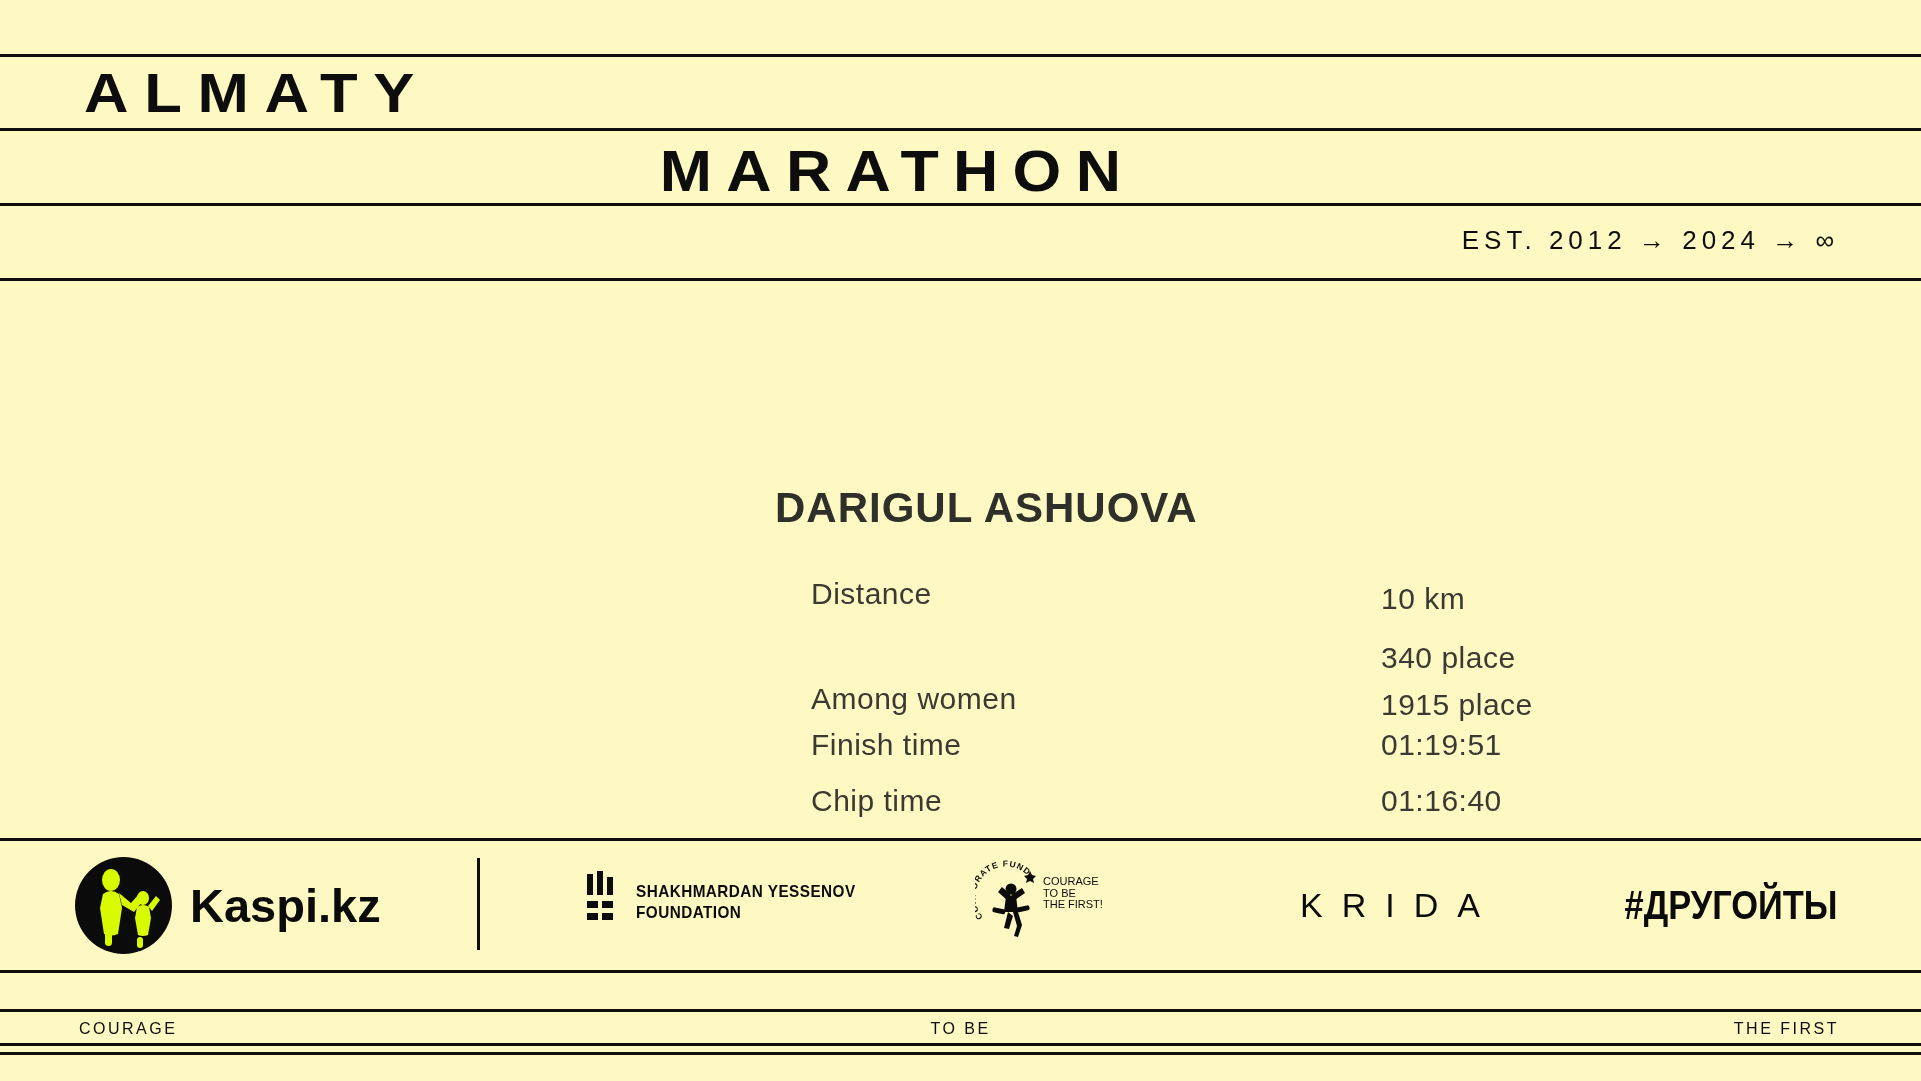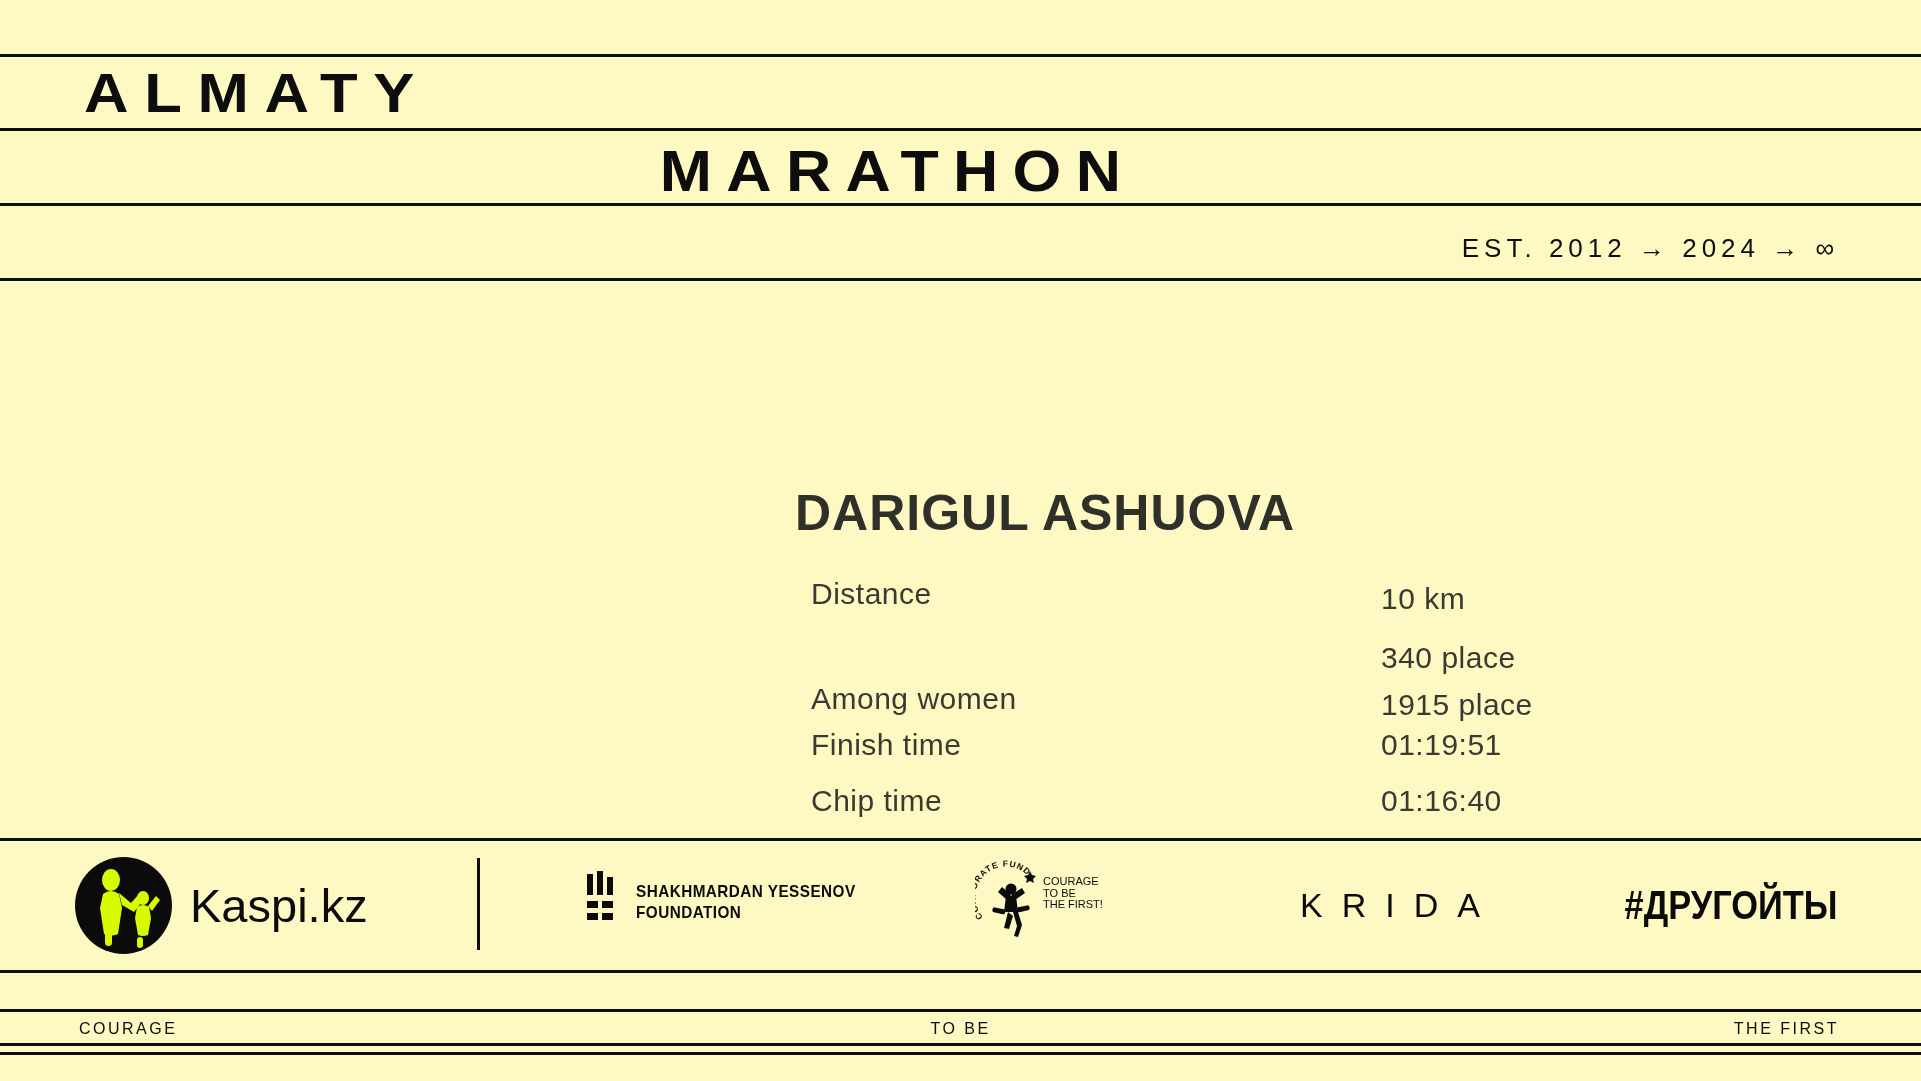--- a/index.html
+++ b/index.html
@@ -10,27 +10,27 @@
 
   
   .band{position:absolute;left:0;right:0;display:flex;align-items:center;}
   .city{font-size:55px;font-weight:700;letter-spacing:14px;transform:scaleX(1.12);transform-origin:left center;white-space:nowrap;}
   .event{font-size:57px;font-weight:700;letter-spacing:13px;transform:scaleX(1.1);transform-origin:right center;white-space:nowrap;}
   .est{font-size:26px;font-weight:400;letter-spacing:5px;white-space:nowrap;}
 
   
   .cert-title{position:absolute;right:80px;top:316px;font-size:104px;font-weight:400;
               letter-spacing:5px;color:#0c0c0c;white-space:nowrap;}
-  .runner-name{position:absolute;left:795px;top:484px;font-size:50px;font-weight:700;
+  .runner-name{position:absolute;left:775px;top:484px;font-size:42px;font-weight:700;
                letter-spacing:1px;color:#30302b;white-space:nowrap;}
   .row-label{position:absolute;left:811px;font-size:30px;letter-spacing:.5px;color:#3a3a33;white-space:nowrap;}
   .row-value{position:absolute;left:1381px;font-size:30px;letter-spacing:.5px;color:#3a3a33;white-space:nowrap;}
 
   
-  .kaspi-text{position:absolute;left:190px;top:878px;font-size:47px;font-weight:400;color:#0b0b0b;white-space:nowrap;}
+  .kaspi-text{position:absolute;left:190px;top:878px;font-size:47px;font-weight:700;color:#0b0b0b;white-space:nowrap;}
   .yessenov-text{position:absolute;left:636px;top:881px;font-size:17px;font-weight:700;
                  letter-spacing:.5px;line-height:21px;transform:scaleX(.9);transform-origin:left center;color:#0b0b0b;white-space:nowrap;}
   .fund-tagline{position:absolute;left:1043px;top:876px;font-size:11px;font-weight:400;
                 line-height:11.5px;color:#0b0b0b;white-space:nowrap;}
   .krida{position:absolute;left:1300px;top:886px;font-size:34px;font-weight:400;
          letter-spacing:19px;color:#0b0b0b;white-space:nowrap;}
   .hashtag{position:absolute;right:83px;top:882px;font-size:41px;font-weight:700;
            transform:scaleX(.84);transform-origin:right center;letter-spacing:0;color:#0b0b0b;white-space:nowrap;}
 
   
@@ -51,21 +51,21 @@
   <div class="hline" style="top:1009px"></div>
   <div class="hline" style="top:1043px"></div>
   <div class="hline" style="top:1052px"></div>
 
   <div class="band" style="top:57px;height:71px;padding-left:84px;">
     <span class="city">ALMATY</span>
   </div>
   <div class="band" style="top:131px;height:80px;justify-content:center;padding-right:82px;">
     <span class="event">MARATHON</span>
   </div>
-  <div class="band" style="top:206px;height:84px;justify-content:flex-end;padding-right:82px;padding-left:34px;">
+  <div class="band" style="top:198px;height:84px;justify-content:flex-end;padding-right:82px;padding-left:34px;">
     <span class="est">EST. 2012 → 2024 → ∞</span>
   </div>
 
   <div class="runner-name">DARIGUL ASHUOVA</div>
 
   <div class="row-label" style="top:577px">Distance</div>
   <div class="row-value" style="top:582px">10 km</div>
 
   <div class="row-value" style="top:641px">340 place</div>
 

